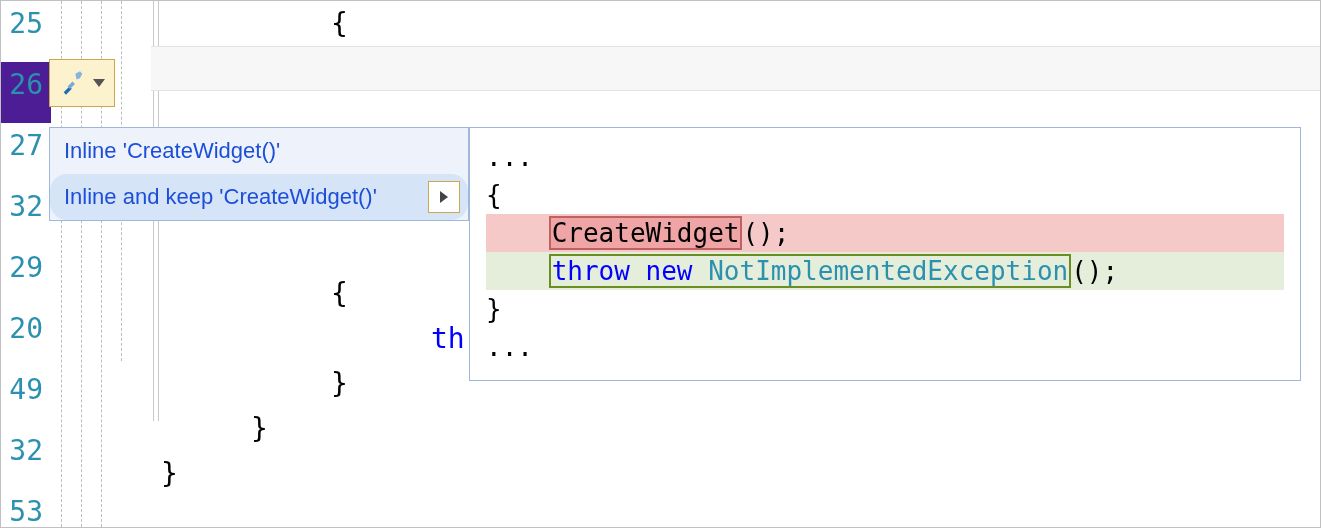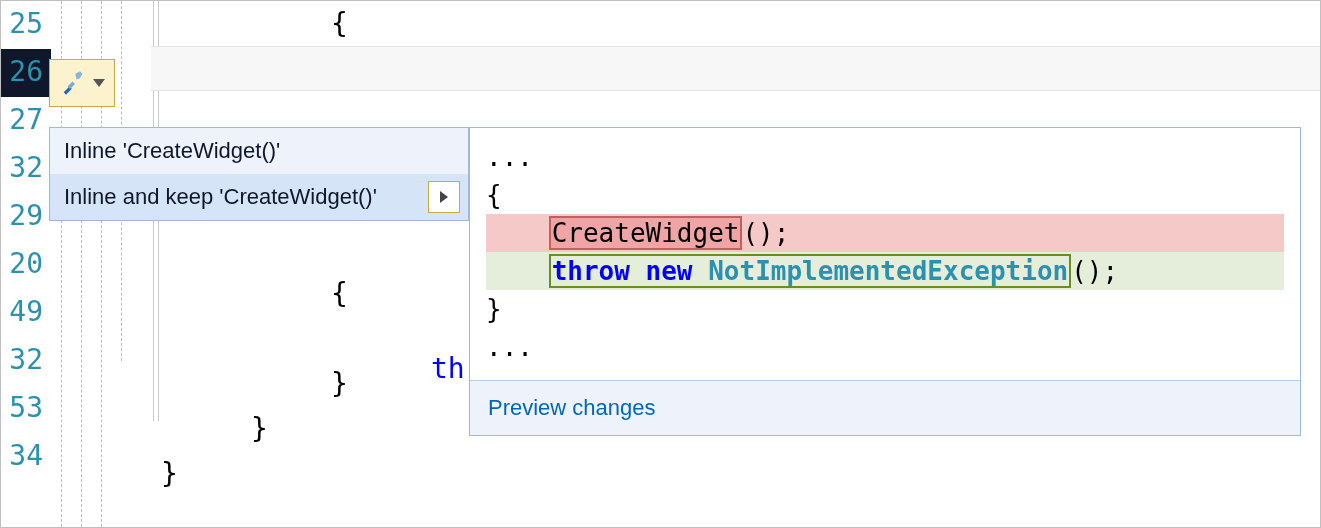--- a/index.html
+++ b/index.html
@@ -17,28 +17,28 @@
     inset: 0;
     display: flex;
   }
   .gutter {
     width: 50px;
     background: #ffffff;
     text-align: right;
     padding-top: 0;
   }
   .gutter .ln {
-    height: 48px;
+    height: 61px;
     line-height: 45px;
     font-family: Consolas, monospace;
     font-size: 28px;
     color: #2b91af;
     padding-right: 8px;
   }
-  .gutter .ln.active { background: #0f172a; color: #2b91af; }
+  .gutter .ln.active { background: #4c1d95; color: #2b91af; }
   .margin {
     width: 100px;
     position: relative;
   }
   
   .guide {
     position: absolute;
     top: 0; bottom: 0;
     border-left: 1px dashed #bdbdbd;
   }
@@ -109,26 +109,27 @@
     position: absolute;
     left: 48px; top: 126px;
     width: 420px;
     background: #eef3fb;
     border: 1px solid #9fb7d9;
     z-index: 10;
     font-size: 22px;
   }
   .menu-item {
     padding: 10px 14px;
-    color: #0f172a;
+    color: #1d4ed8;
     position: relative;
     cursor: default;
   }
   .menu-item.selected {
     background: #d6e4f7;
+    border-radius: 17px;
   }
   .menu-item .submenu {
     position: absolute;
     right: 8px; top: 50%;
     transform: translateY(-50%);
     width: 32px; height: 32px;
     border: 1px solid #c9a94b;
     background: #ffffff;
     display: flex;
     align-items: center;
@@ -168,21 +169,20 @@
     padding: 0 1px;
   }
   .row.add {
     background: #e5eddb;
     display: inline-block;
     width: 100%;
   }
   .row.add .add-hl {
     border: 2px solid #6b8e23;
     padding: 0 1px;
-    font-weight: bold;
   }
   .preview-footer {
     border-top: 1px solid #b8cde8;
     background: #eef3fb;
     padding: 14px 18px;
   }
   .preview-footer a {
     color: #0066b8;
     font-family: "Segoe UI", Arial, sans-serif;
     font-size: 22px;
@@ -214,21 +214,21 @@
     <div class="outline-bar" style="top:0;height:420px;"></div>
   </div>
 
   <div class="code-area">
     <div class="current-line-bg"></div>
 
     <span class="code-line cl-brace" style="left:180px;top:0;">{</span>
 
 
     <span class="code-line cl-brace" style="left:180px;top:270px;">{</span>
-    <span class="code-line cl-keyword" style="left:280px;top:315px;margin-top:30px;">th</span>
+    <span class="code-line cl-keyword" style="left:280px;top:315px;">th</span>
     <span class="code-line cl-brace" style="left:180px;top:360px;">}</span>
     <span class="code-line cl-brace" style="left:100px;top:405px;">}</span>
     <span class="code-line cl-brace" style="left:10px;top:450px;">}</span>
   </div>
 </div>
 
 <div class="action-btn">
   <svg viewBox="0 0 24 24">
     <path d="M4 20 L9 15 L11 17 L6 22 Z" fill="#1e6bb8"></path>
     <rect x="9" y="11" width="3" height="6" transform="rotate(45 10.5 14)" fill="#7aa9d6"></rect>
@@ -246,16 +246,13 @@
 
 <div class="preview">
   <div class="preview-code">
     <div class="row">...</div>
     <div class="row">{</div>
     <div class="row del"><span>    </span><span class="del-hl">CreateWidget</span><span>();</span></div>
     <div class="row add"><span>    </span><span class="add-hl"><span class="cl-keyword">throw</span> <span class="cl-keyword">new</span> <span class="cl-type">NotImplementedException</span></span><span>();</span></div>
     <div class="row">}</div>
     <div class="row">...</div>
   </div>
-  <div class="preview-footer">
-    <a href="#">Preview changes</a>
-  </div>
 </div>
 
 </body></html>

